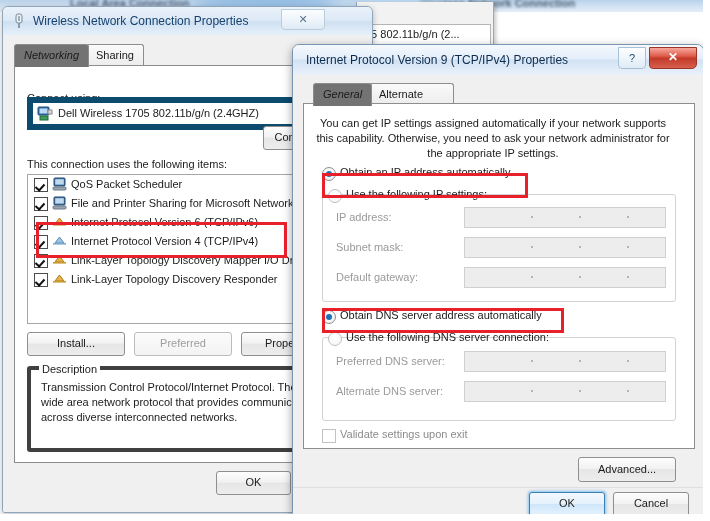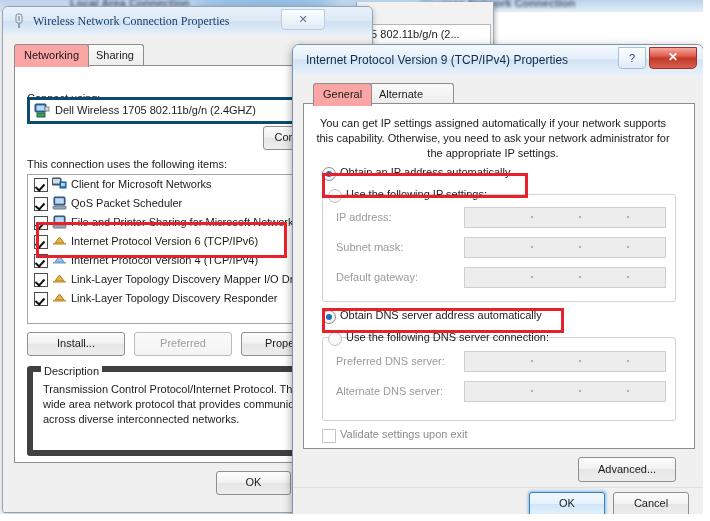--- a/index.html
+++ b/index.html
@@ -76,21 +76,20 @@
     border-radius: 6px 6px 3px 3px;
     background: #f0f0f0;
     box-shadow: 0 2px 6px rgba(0,0,0,.25);
     overflow: hidden;
   }
   #bg-titlebar {
     position: absolute; left: 0; top: 0;
     width: 369px; height: 28px;
     background: linear-gradient(180deg,#eaf2fa 0%, #dce9f6 48%, #cfe0f2 52%, #e6f0fa 100%);
     border-bottom: 1px solid #cbd9e6;
-    font-family: Liberation Serif, serif;
   }
   #bg-titlebar .title-txt {
     position: absolute; left: 30px; top: 7px;
     font-size: 12px; color: #16416e; white-space: nowrap;
   }
   #bg-titlebar .win-icon {
     position: absolute; left: 9px; top: 6px;
     width: 14px; height: 16px;
   }
   #bg-close {
@@ -116,40 +115,41 @@
     position: absolute; top: 0; height: 21px;
     padding: 0 9px;
     line-height: 21px;
     font-size: 11px; color: #1b1b1b;
     border: 1px solid #8d8d8d;
     border-bottom: none;
     border-radius: 3px 3px 0 0;
     background: linear-gradient(180deg,#fafafa 0%, #ececec 100%);
   }
   .tab.active {
-    background: #fca5a5;
+    background: #737373;
     z-index: 3;
     height: 22px;
+    font-style: italic;
   }
   .tabpanel {
     position: absolute;
     background: #ffffff;
     border: 1px solid #8d8d8d;
   }
   #bg-tabpanel {
     left: 11px; top: 30px; width: 346px; height: 396px;
   }
   .field-label {
     position: absolute; font-size: 11px; color: #1b1b1b;
   }
   #bg-connect-using { left: 12px; top: 26px; }
   #bg-adapter-box {
     position: absolute; left: 12px; top: 31px;
     width: 314px; height: 21px;
-    background: #ffffff; border: 3px solid #0c4a6e; text-align: center;
+    background: #ffffff; border: 6px solid #0c4a6e; text-align: center;
   }
   #bg-adapter-box .adapter-txt {
     position: absolute; left: 25px; top: 4px;
     font-size: 11px; color: #1b1b1b; white-space: nowrap;
   }
   .nic-icon { position: absolute; left: 4px; top: 3px; width: 16px; height: 15px; }
   .btn {
     position: absolute;
     background: linear-gradient(180deg,#fdfdfd 0%, #f2f2f2 46%, #e6e6e6 50%, #ededed 100%);
     border: 1px solid #8f8f8f;
@@ -188,21 +188,21 @@
   .item-txt {
     position: absolute; left: 43px; top: 3px;
     font-size: 11px; color: #1b1b1b; white-space: nowrap;
   }
   #bg-install  { left: 12px;  top: 266px; width: 96px; height: 22px; line-height: 21px; }
   #bg-uninstall{ left: 119px; top: 266px; width: 96px; height: 22px; line-height: 21px; }
   #bg-props    { left: 226px; top: 266px; width: 96px; height: 22px; line-height: 21px; }
   #bg-desc-group {
     position: absolute; left: 12px; top: 300px;
     width: 314px; height: 78px;
-    border: 6px solid #404040; border-radius: 3px;
+    border: 4px solid #404040; border-radius: 3px;
     background: #ffffff;
   }
   #bg-desc-legend {
     position: absolute; left: 8px; top: -7px;
     background: #ffffff; padding: 0 3px;
     font-size: 11px; color: #1b1b1b;
   }
   #bg-desc-text {
     position: absolute; left: 10px; top: 10px;
     width: 296px;
@@ -413,32 +413,20 @@
           </svg>
         </span>
         <span class="adapter-txt">Dell Wireless 1705 802.11b/g/n (2.4GHZ)</span>
       </div>
 
       <div class="btn" id="bg-configure">Configure...</div>
 
       <div class="field-label" id="bg-items-label">This connection uses the following items:</div>
 
       <div id="bg-items-list">
-        <div class="item-row">
-          <span class="item-chk"></span>
-          <span class="item-ico">
-            <svg width="15" height="14" viewBox="0 0 15 14">
-              <rect x="0" y="1" width="9" height="7" rx="1" fill="#5a6b7c" stroke="#3b4957"></rect>
-              <rect x="1" y="2" width="7" height="4.5" fill="#cfdcea"></rect>
-              <rect x="8" y="5" width="6" height="6" fill="#2f7fc1" stroke="#1c5386"></rect>
-              <rect x="9" y="6" width="4" height="3" fill="#a9d3f2"></rect>
-            </svg>
-          </span>
-          <span class="item-txt">Client for Microsoft Networks</span>
-        </div>
         <div class="item-row">
           <span class="item-chk"></span>
           <span class="item-ico">
             <svg width="15" height="14" viewBox="0 0 15 14">
               <rect x="2" y="1" width="11" height="8" rx="1" fill="#3d6f9e" stroke="#24486b"></rect>
               <rect x="3.2" y="2.2" width="8.6" height="5.4" fill="#bfd9ef"></rect>
               <rect x="1" y="10" width="13" height="3" rx="1" fill="#9aa8b5" stroke="#6d7b88"></rect>
             </svg>
           </span>
           <span class="item-txt">QoS Packet Scheduler</span>

